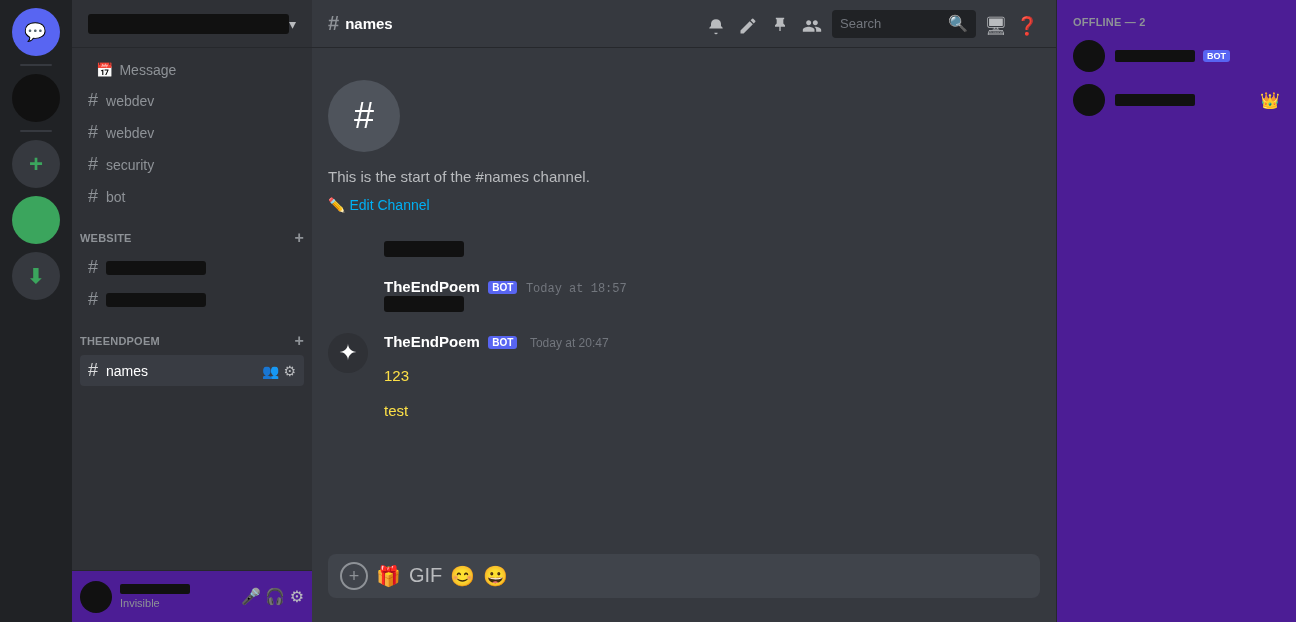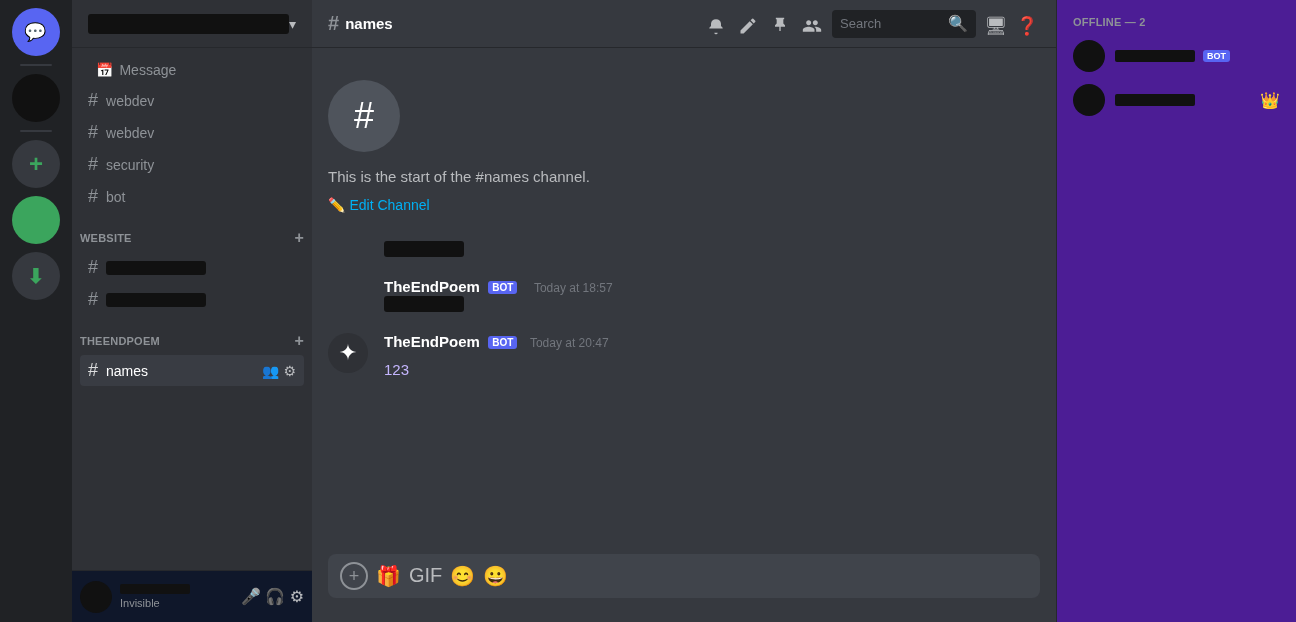--- a/index.html
+++ b/index.html
@@ -162,21 +162,21 @@
     .redacted-channel {
       width: 100px;
       height: 14px;
       background: #111;
       border-radius: 3px;
     }
 
     
     .user-area {
       height: 52px;
-      background: #0f172a;
+      background: #4c1d95;
       display: flex;
       align-items: center;
       padding: 0 8px;
       gap: 8px;
       border-top: 1px solid #26282c;
     }
     .user-avatar {
       width: 32px;
       height: 32px;
       border-radius: 50%;
@@ -376,24 +376,24 @@
       color: #72767d;
       font-size: 12px;
     }
     .msg-content {
       color: #dcddde;
       font-size: 15px;
       line-height: 1.4;
       padding-left: 56px;
     }
     .msg-content-inline {
-      color: #c4b5fd;
+      color: #fde047;
       font-size: 15px;
       line-height: 1.4;
-      margin-top: 8px;
+      margin-top: 14px;
     }
     .redacted-msg {
       width: 80px;
       height: 16px;
       background: #111;
       border-radius: 3px;
       display: inline-block;
     }
 
     
@@ -634,39 +634,40 @@
     <div class="message-group">
       <div class="msg-content">
         <span class="redacted-msg"></span>
       </div>
     </div>
 
     <div class="message-group">
       <div style="padding-left:56px;">
         <span class="msg-author">TheEndPoem</span>
         <span class="bot-badge">BOT</span>
-        <span class="msg-timestamp" style="margin-left:12px;">Today at 18:57</span>
+        <span class="msg-timestamp" style="margin-left:4px;font-family:Liberation Mono, monospace;">Today at 18:57</span>
       </div>
       <div class="msg-content">
         <span class="redacted-msg"></span>
       </div>
     </div>
 
     <div class="message-group">
       <div class="message-with-avatar">
         <div class="msg-avatar dark">
           <span style="font-size:22px;">✦</span>
         </div>
         <div class="msg-body">
           <div>
             <span class="msg-author">TheEndPoem</span>
             <span class="bot-badge">BOT</span>
             <span class="msg-timestamp" style="margin-left:8px;">Today at 20:47</span>
           </div>
           <div class="msg-content-inline">123</div>
+          <div class="msg-content-inline">test</div>
         </div>
       </div>
     </div>
   </div>
 
   <div class="message-input-area">
     <div class="message-input-box">
       <div class="add-btn">+</div>
       <div class="input-icons">
         <span class="input-icon">🎁</span>

